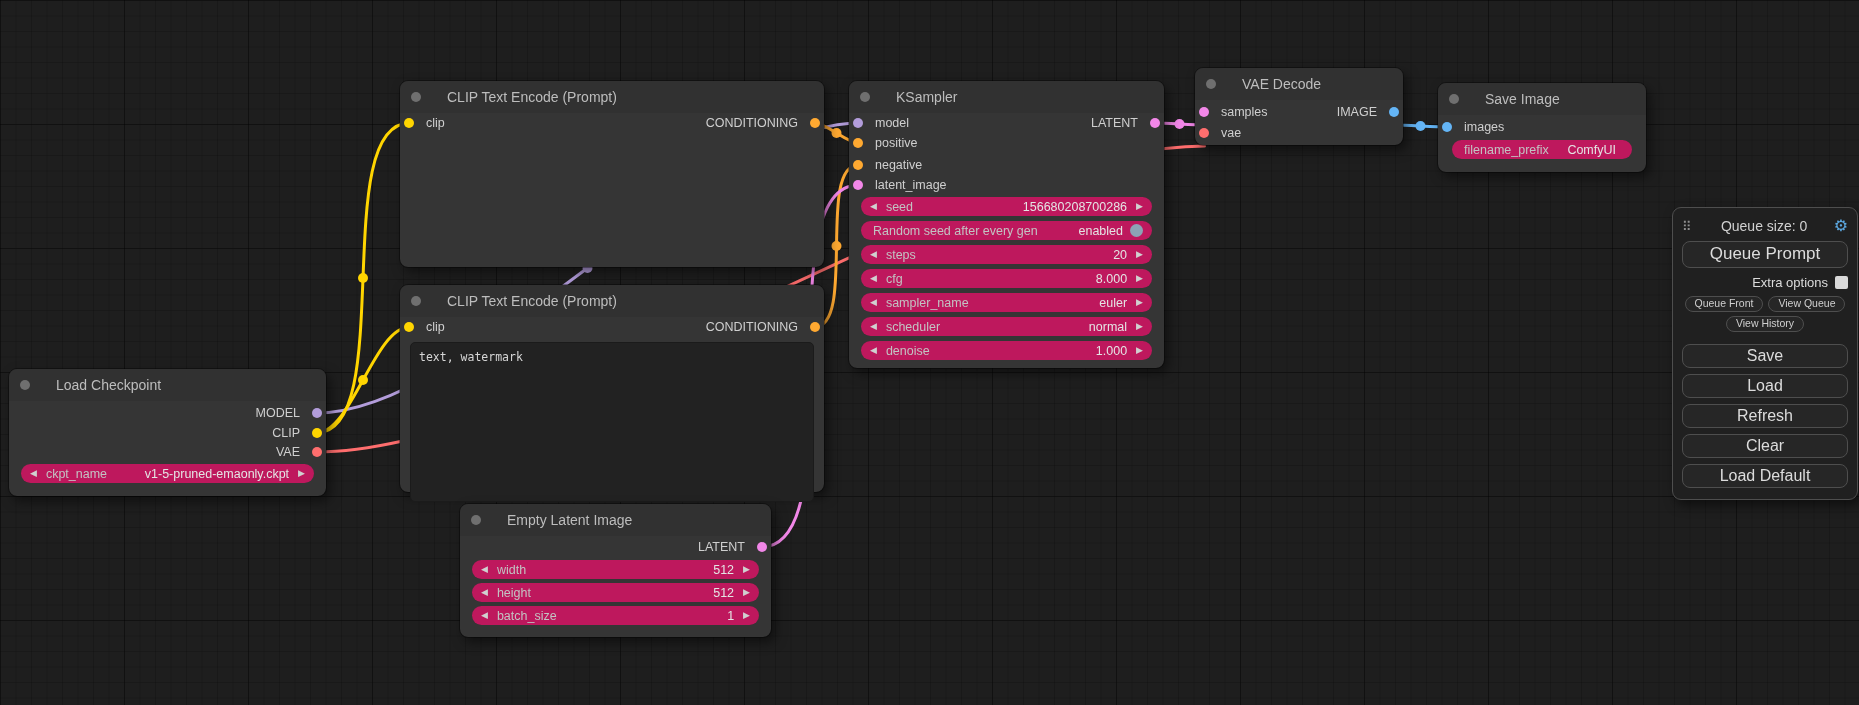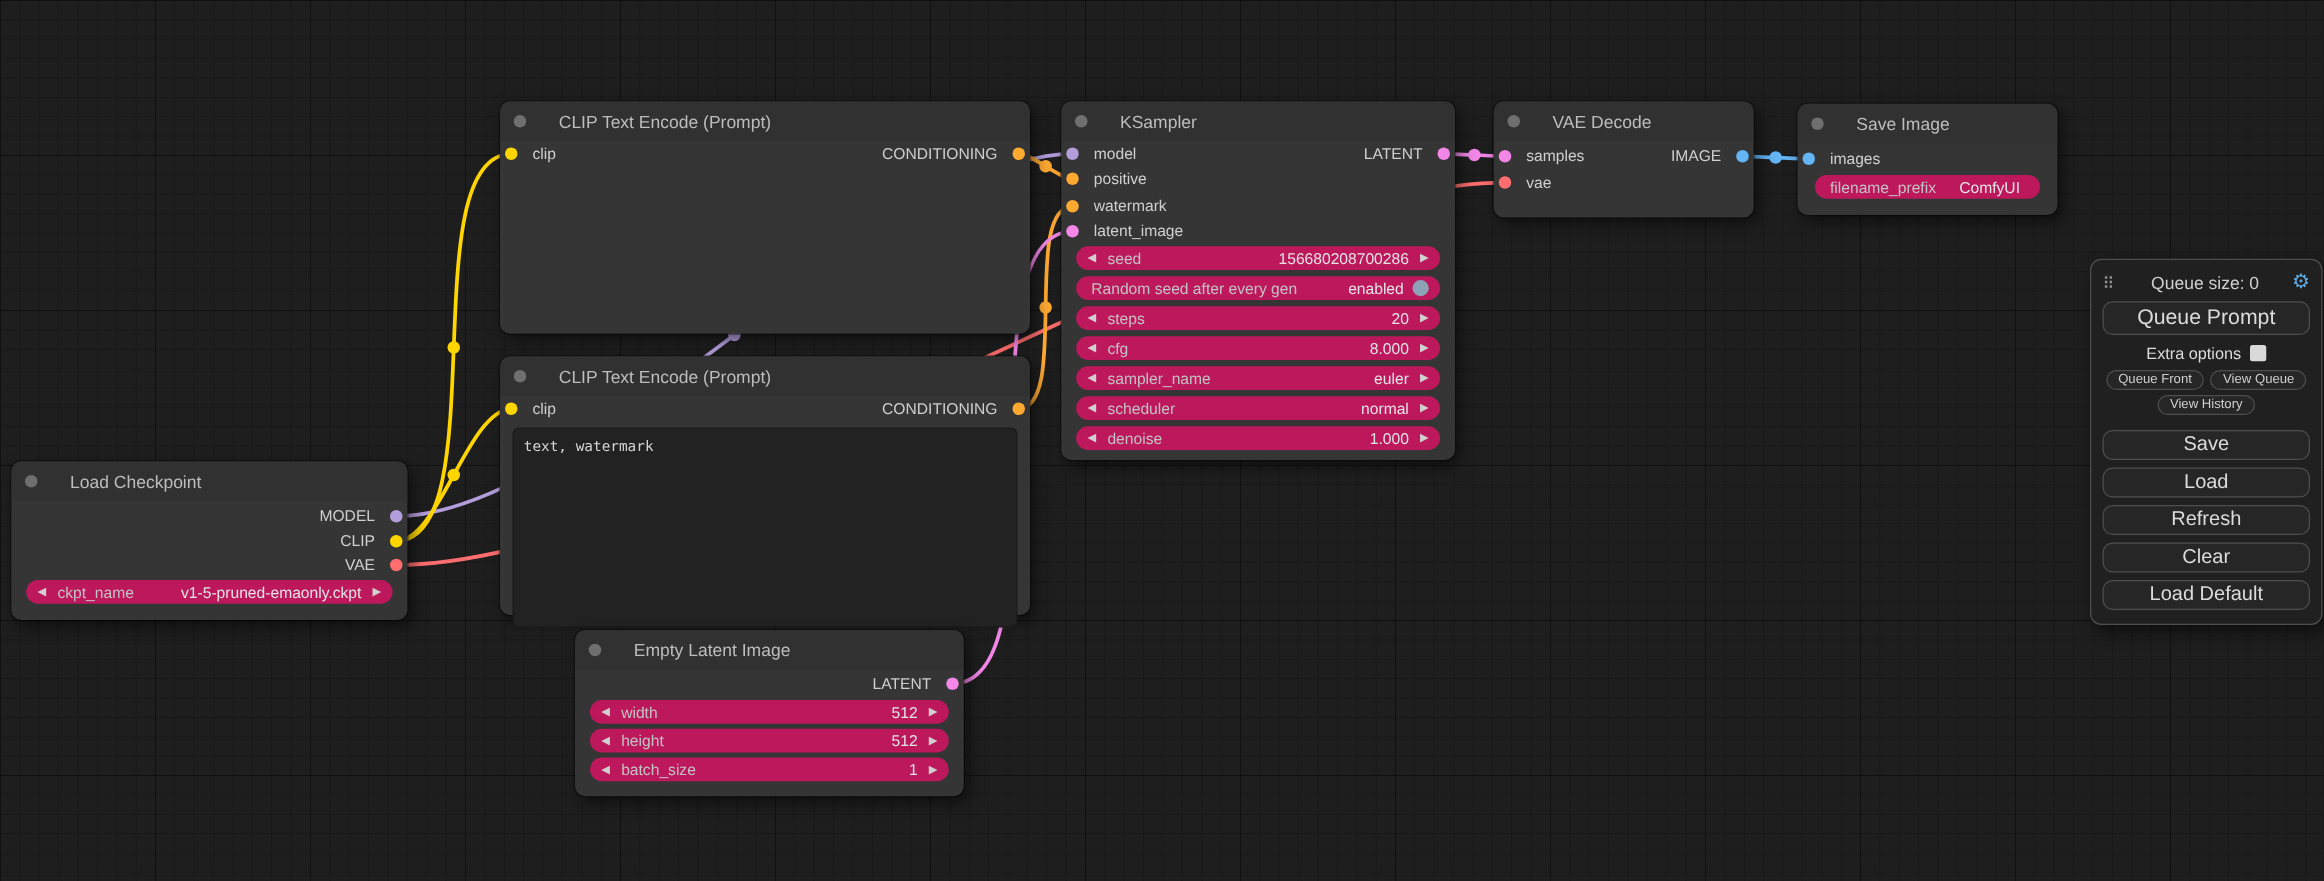--- a/index.html
+++ b/index.html
@@ -42,21 +42,21 @@
     padding:8px 9px 11px;display:flex;flex-direction:column}
   .mhead{display:flex;align-items:center;height:20px;margin-bottom:5px;color:#d0d0d0;font-size:14px}
   .drag{color:#8f8f8f;font-size:13px;margin-right:4px;letter-spacing:-1px}
   .qsize{flex:1;text-align:center}
   .gear{font-size:16px;line-height:1}
   button{font-family:inherit;background:#262626;border:1px solid #4e4e4e;border-radius:8px;
     color:#dcdcdc;display:block;line-height:1.1}
   .btn-big{height:27px;font-size:17px;width:100%;margin-bottom:7px}
   .btn-mid{height:24px;font-size:16px;width:100%;margin-bottom:6px}
   .btn-small{height:16px;font-size:10.5px;border-radius:9px;padding:0 9px;display:inline-block;color:#cfcfcf}
-  .extra{display:flex;align-items:center;justify-content:center;gap:7px;font-size:13px;
+  .extra{display:flex;align-items:center;justify-content:flex-end;gap:7px;font-size:13px;
     color:#dcdcdc;margin-bottom:6px}
   .cbox{width:13px;height:13px;background:#d9d9d9;border-radius:2px}
   .smallrow{display:flex;justify-content:center;gap:5px;margin-bottom:4px}
   .gap{height:8px}
 </style>
 </head>
 <body>
 
 <div class="canvas">
 
@@ -172,21 +172,21 @@
       <span>model</span>
       <span>LATENT</span>
       <span class="sdot in" style="background-color: rgb(179, 157, 219);"></span>
       <span class="sdot out" style="background-color: rgb(242, 135, 232);"></span>
     </div>
     <div class="srow" style="top:52px">
       <span>positive</span>
       <span class="sdot in" style="background-color: rgb(255, 169, 49);"></span>
     </div>
     <div class="srow" style="top:74px">
-      <span>watermark</span>
+      <span>negative</span>
       <span class="sdot in" style="background-color: rgb(255, 169, 49);"></span>
     </div>
     <div class="srow" style="top:94px">
       <span>latent_image</span>
       <span class="sdot in" style="background-color: rgb(242, 135, 232);"></span>
     </div>
     <div class="widget" style="left:12px;right:12px;top:116px">
       <span class="warrow">◀</span>
       <span class="wlabel">seed</span>
       <span class="wvalue">156680208700286</span>
@@ -222,21 +222,21 @@
       <span class="warrow">▶</span>
     </div>
     <div class="widget" style="left:12px;right:12px;top:260px">
       <span class="warrow">◀</span>
       <span class="wlabel">denoise</span>
       <span class="wvalue">1.000</span>
       <span class="warrow">▶</span>
     </div>
   </div>
 
-  <div class="node" style="left:1195px;top:81px;width:208px;height:93px">
+  <div class="node" style="left:1195px;top:68px;width:208px;height:77px">
     <div class="ntitle">
       <span class="cdot"></span>
       <span>VAE Decode</span>
     </div>
     <div class="srow" style="top:34px">
       <span>samples</span>
       <span>IMAGE</span>
       <span class="sdot in" style="background-color: rgb(242, 135, 232);"></span>
       <span class="sdot out" style="background-color: rgb(100, 181, 246);"></span>
     </div>

